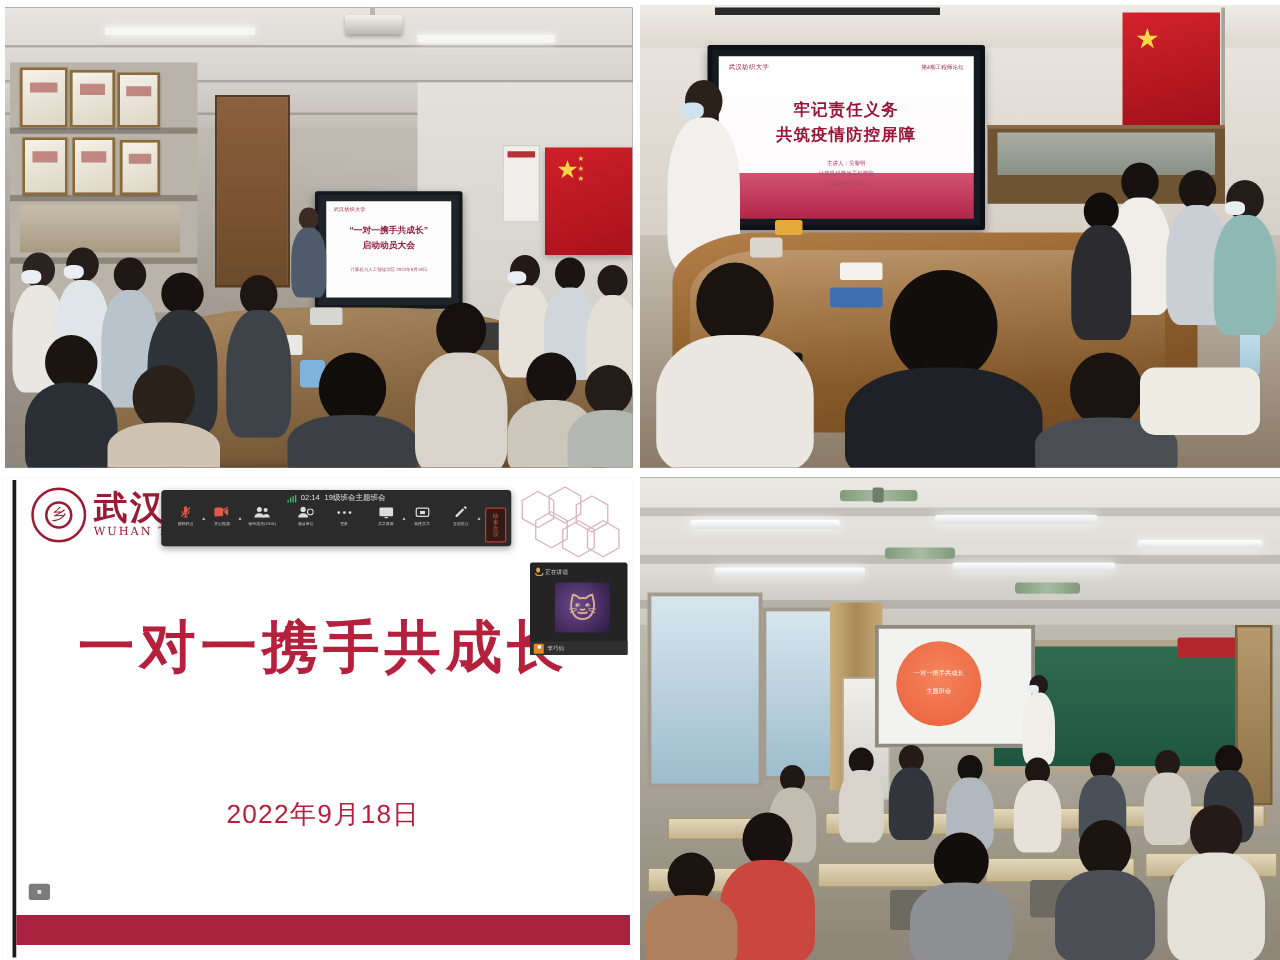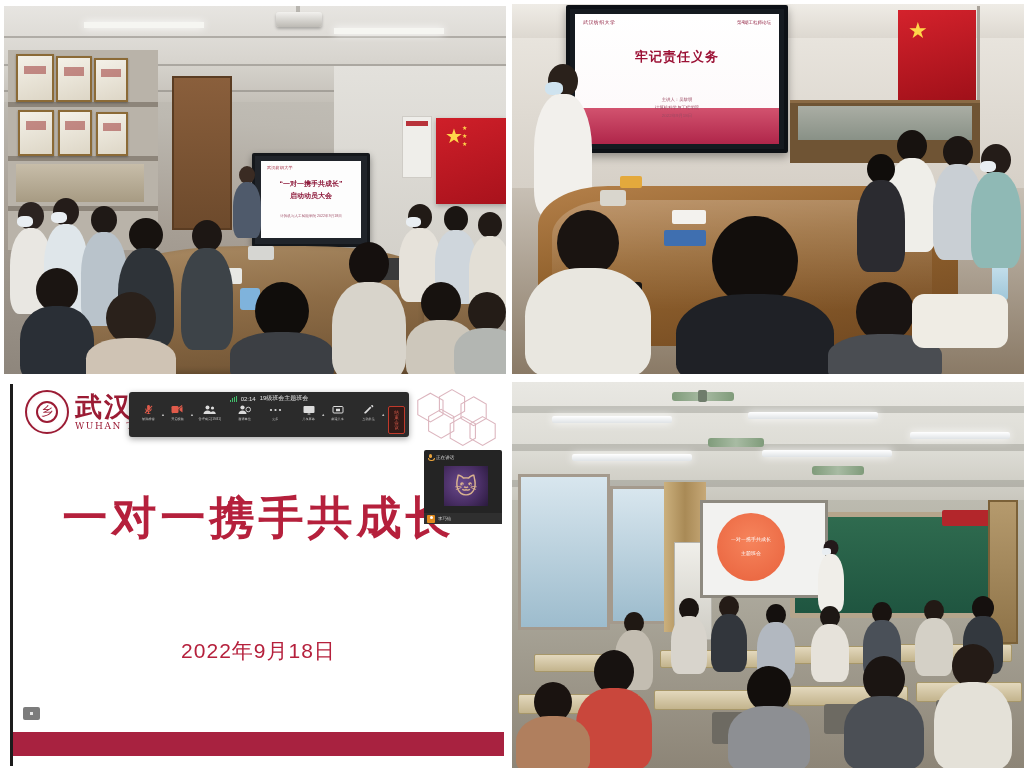--- a/index.html
+++ b/index.html
@@ -60,21 +60,21 @@
   .mask{position:absolute;background:#e9eef2;border-radius:40%;}
 
   
   .tr-bg{inset:0;background:linear-gradient(180deg,#ded9d2 0%,#cdc6bc 45%,#8a7a66 100%);}
   .tr-ceil{left:0;top:0;width:100%;height:34px;background:linear-gradient(180deg,#efece6,#ddd8d0);}
   .tr-wall{left:0;top:34px;width:100%;height:150px;background:linear-gradient(180deg,#e8e4dd,#d6d0c7);}
   .tr-flag{right:48px;top:6px;width:78px;height:96px;
     background:linear-gradient(165deg,#d4222c,#9d0f18);}
   .tr-flag:after{content:"★";position:absolute;left:10px;top:10px;color:#ffd64a;font-size:22px;line-height:22px;}
   .tr-flagpole{right:44px;top:2px;width:3px;height:108px;background:#a9a39a;}
-  .tr-board{left:54px;top:1px;width:214px;height:140px;background:#151a20;
+  .tr-board{left:54px;top:32px;width:214px;height:140px;background:#151a20;
     border:4px solid #0d1116;border-radius:2px;box-shadow:0 4px 8px rgba(0,0,0,.35);}
   .tr-board .inner{position:absolute;left:5px;top:5px;right:5px;bottom:5px;
     background:linear-gradient(180deg,#ffffff 0%,#fdfafb 72%,#d2536f 72%,#b0264a 100%);}
   .tr-bbrand{position:absolute;left:8px;top:5px;font-size:5px;color:#8e1b3c;letter-spacing:.4px;}
   .tr-bright{position:absolute;right:8px;top:6px;font-size:4.5px;color:#8e1b3c;}
   .tr-bt1{position:absolute;left:0;right:0;top:34px;text-align:center;font-size:13px;font-weight:bold;color:#9c1236;letter-spacing:1px;}
   .tr-bt2{position:absolute;left:0;right:0;top:54px;text-align:center;font-size:13px;font-weight:bold;color:#9c1236;letter-spacing:1px;}
   .tr-bs{position:absolute;left:0;right:0;top:82px;text-align:center;font-size:4.4px;color:#9c4a63;line-height:7px;}
   .tr-cab{left:278px;top:96px;width:190px;height:60px;background:#6f5434;border-top:3px solid #8a6a45;}
   .tr-cabglass{left:286px;top:102px;width:174px;height:34px;background:linear-gradient(180deg,#b9c4c0,#8fa09b);opacity:.8;}
@@ -303,20 +303,21 @@
       <div class="lay tr-wall"></div>
       <div class="lay" style="left:60px;top:2px;width:180px;height:6px;background:#2a2a2a"></div>
       <div class="lay tr-flagpole"></div>
       <div class="lay tr-flag"></div>
 
       <div class="lay tr-board">
         <div class="inner">
           <div class="tr-bbrand">武汉纺织大学</div>
           <div class="tr-bright">第4期工程师论坛</div>
           <div class="tr-bt1">牢记责任义务</div>
+          <div class="tr-bt2">共筑疫情防控屏障</div>
           <div class="tr-bs">主讲人：吴黎明</div>
           <div class="tr-bs" style="top:90px">计算机科学与工程学院</div>
           <div class="tr-bs" style="top:98px">2022年9月18日</div>
         </div>
       </div>
 
       <div class="lay tr-cab"></div>
       <div class="lay tr-cabglass"></div>
 
       <div class="per" style="left:24px;top:60px;width:54px;height:150px">

